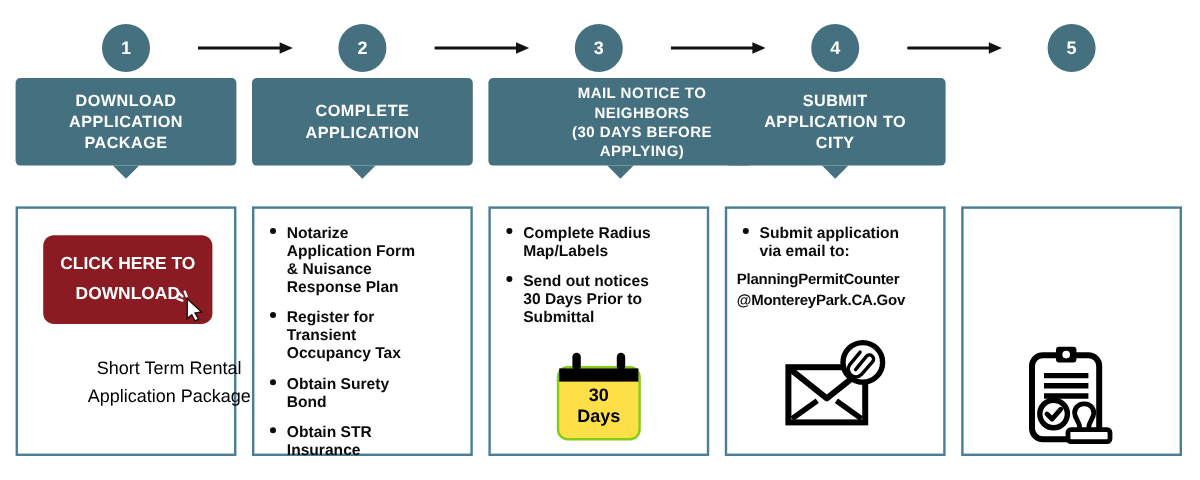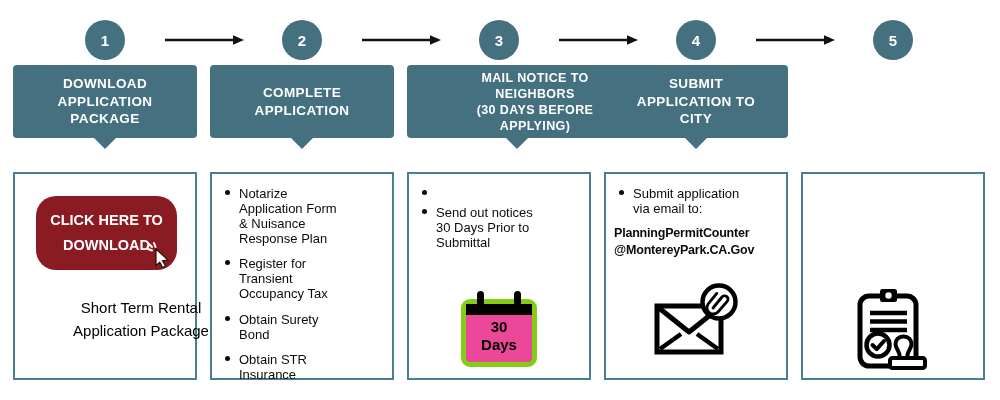--- a/index.html
+++ b/index.html
@@ -38,40 +38,40 @@
   }
 
   
   .card{
     position:absolute;top:172px;left:0;width:184px;height:208px;
     border:2px solid #4A7D96;box-sizing:border-box;background:#fff;
   }
 
   
   .bullets{padding:12px 6px 0 13px;display:flex;flex-direction:column;gap:10px;}
-  .bullet{display:flex;gap:9px;font-weight:400;font-size:13px;line-height:1.16;color:#0B0B0B;}
+  .bullet{display:flex;gap:9px;font-weight:700;font-size:13px;line-height:1.16;color:#0B0B0B;}
   .dot{flex:none;width:5px;height:5px;border-radius:50%;background:#0B0B0B;margin-top:4px;}
 
   
   .dl-btn{
     position:absolute;left:21px;top:22px;width:141px;height:74px;
-    background:#8B1B22;border:none;border-radius:20px;cursor:pointer;
+    background:#8B1B22;border:none;border-radius:9px;cursor:pointer;
     color:#fff;font-family:inherit;font-weight:700;font-size:14.5px;line-height:1.7;
     text-align:center;display:flex;align-items:center;justify-content:center;
   }
   .cursor-ico{position:absolute;right:4px;bottom:2px;width:27px;height:27px;}
   .caption{
     position:absolute;left:0;top:122px;width:100%;text-align:center;
     color:#000;font-size:15px;line-height:1.55;font-weight:400;margin-left:36px;
   }
 
   
   .calendar{
     position:absolute;left:50%;bottom:11px;transform:translateX(-50%);
-    width:66px;height:58px;border:5px solid #84cc16;border-radius:9px;background:#ec4899;
+    width:66px;height:58px;border:2px solid #84cc16;border-radius:9px;background:#fde047;
   }
   .cal-top{height:11px;background:#000;}
   .cal-ring{position:absolute;top:-13px;width:7px;height:15px;background:#000;border-radius:4px;}
   .cal-ring.l{left:11px}.cal-ring.r{right:11px}
   .cal-label{
     position:absolute;left:0;top:14px;width:100%;text-align:center;
     font-weight:700;font-size:15px;line-height:1.2;color:#000;
   }
 
   
@@ -171,20 +171,22 @@
     <div class="header small">
       <span class="lines">MAIL NOTICE TO
 NEIGHBORS
 (30 DAYS BEFORE
 APPLYING)</span>
     </div>
     <div class="card">
       <div class="bullets">
         <div class="bullet">
             <span class="dot"></span>
+            <span class="lines">Complete Radius
+Map/Labels</span>
           </div>
         <div class="bullet">
             <span class="dot"></span>
             <span class="lines">Send out notices
 30 Days Prior to
 Submittal</span>
           </div>
       </div>
       <div class="calendar">
         <div class="cal-ring l"></div>

